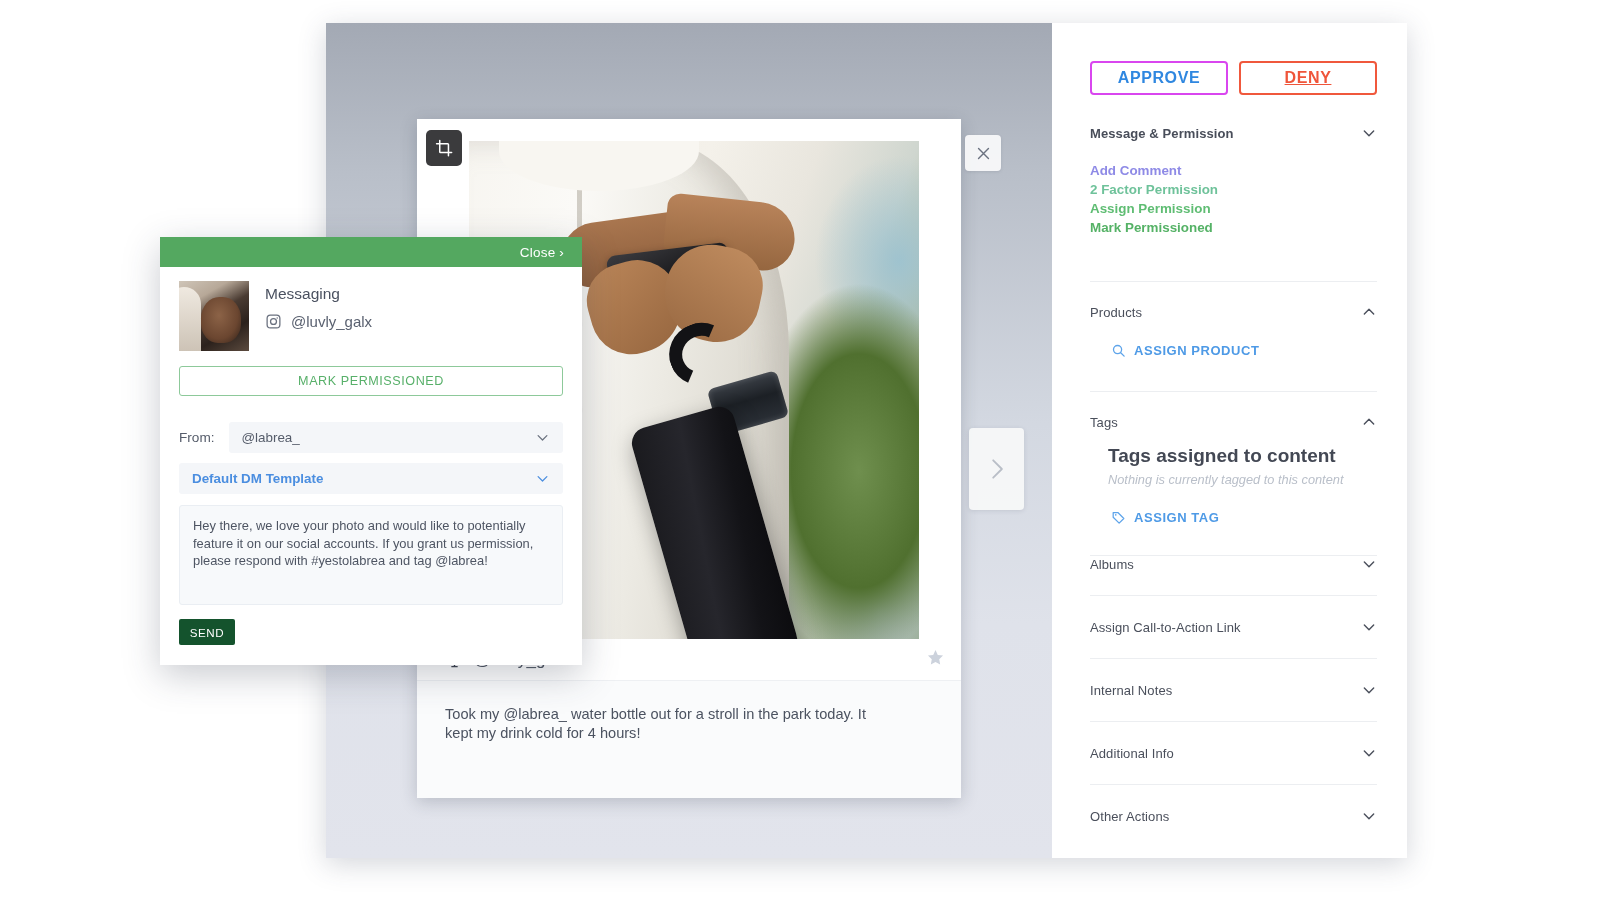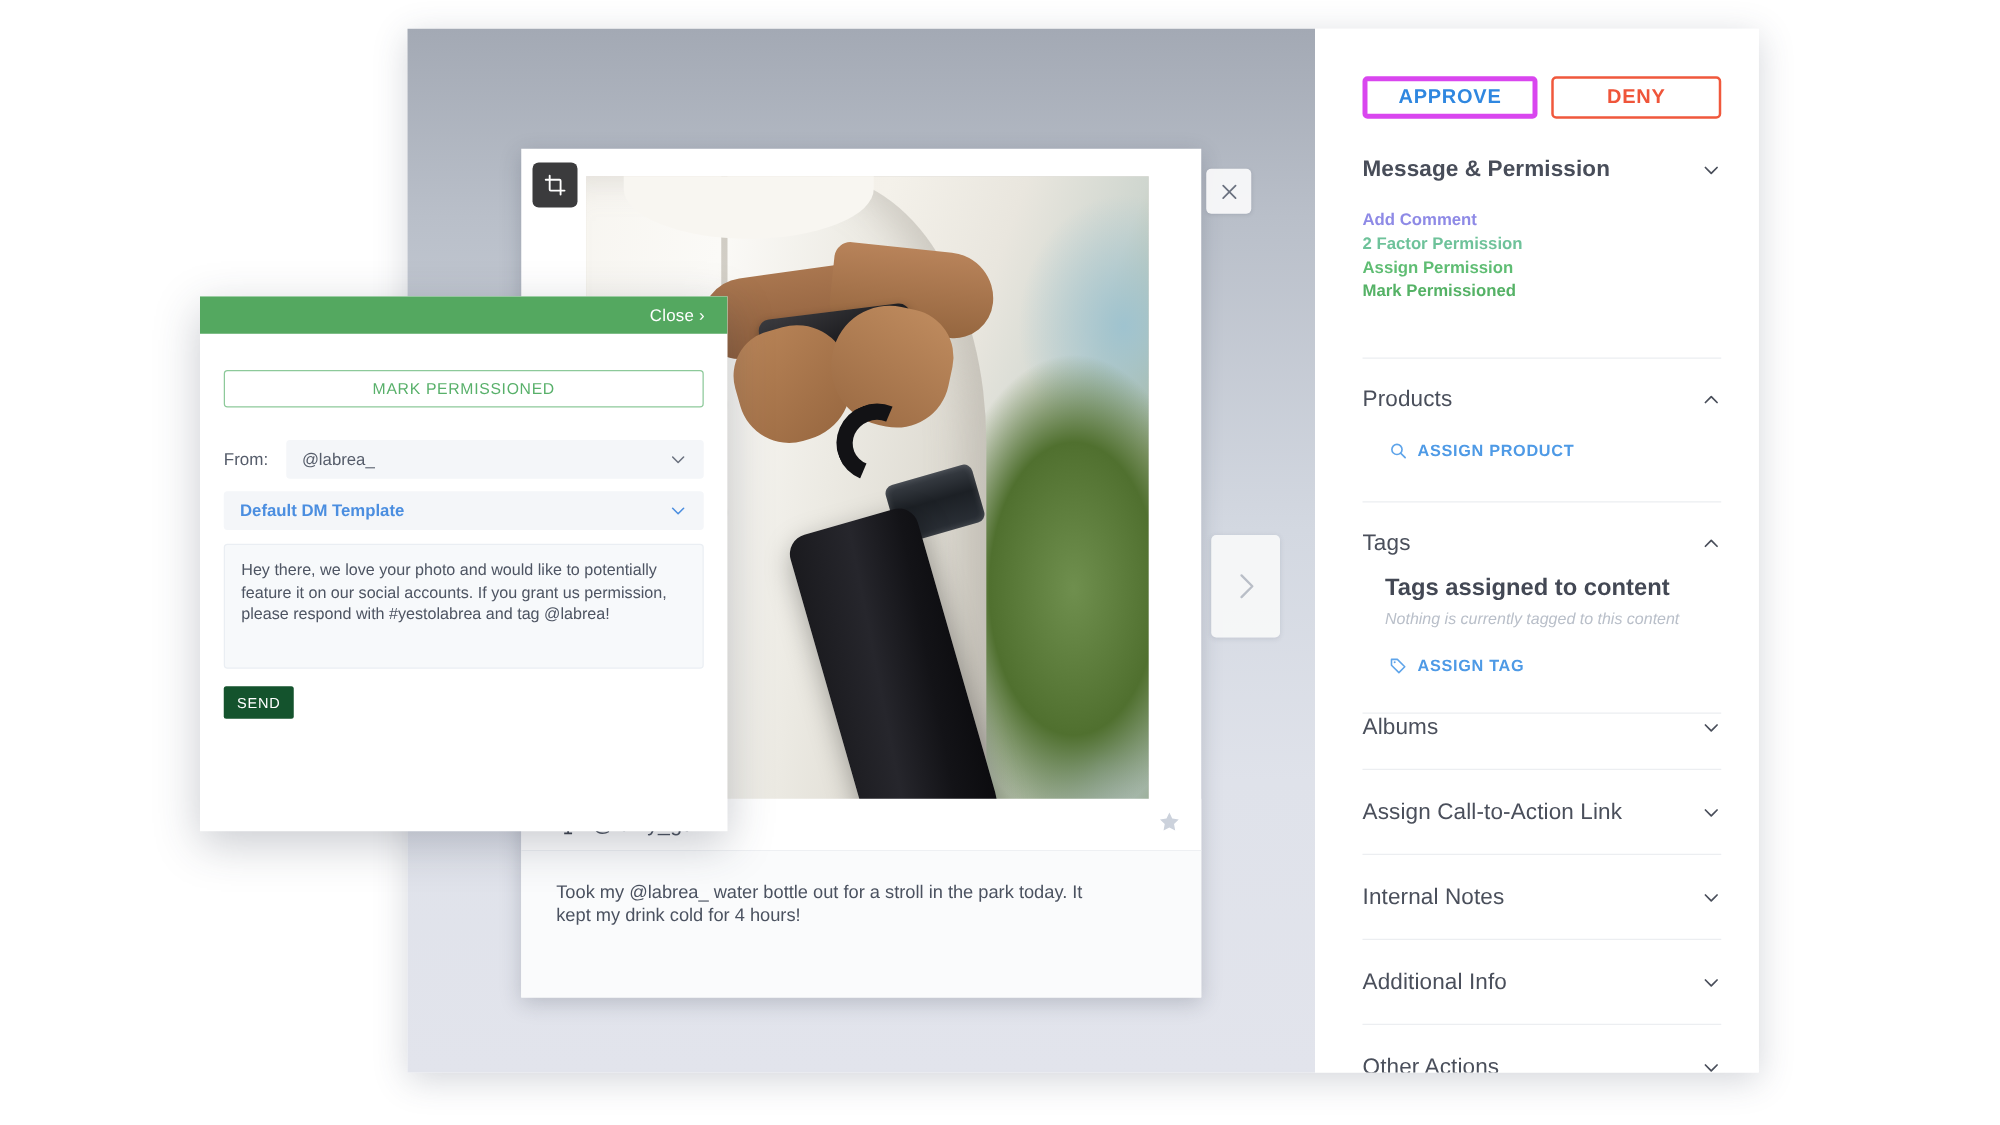--- a/index.html
+++ b/index.html
@@ -195,29 +195,29 @@
     overflow: hidden;
   }
   .action-row { display:flex; gap: 11px; margin-bottom: 30px; }
   .btn-outline {
     flex: 1; height: 34px;
     border-radius: 4px;
     display:flex; align-items:center; justify-content:center;
     font-size: 16px; font-weight: 700; letter-spacing: .6px;
     cursor: pointer; background:#fff;
   }
-  .btn-approve { border: 4px solid #d946ef; color:#2f87e0; }
-  .btn-deny { border: 2px solid #f0583c; color:#ef553a; }
+  .btn-approve { border: 2px solid #d946ef; color:#2f87e0; }
+  .btn-deny { border: 2px solid #f0583c; color:#ef553a;text-decoration:underline; }
 
   .sec { border-bottom: 0; }
   .sec-head {
     display:flex; align-items:center; justify-content:space-between;
     cursor: pointer;
   }
-  .sec-title { font-size: 18px; color: #4a4f5b; letter-spacing: .1px; }
+  .sec-title { font-size: 13px; color: #4a4f5b; letter-spacing: .1px; }
   .sec-title.bold { font-weight: 700; color:#484d59; }
 
   .chev { width: 16px; height: 16px; flex: 0 0 16px; }
 
   .perm-links { margin-top: 20px; }
   .perm-links a {
     display:block; font-size: 13.4px; font-weight: 700; line-height: 1.42;
     text-decoration: none; cursor:pointer;
   }
 
@@ -477,20 +477,34 @@
       </div>
 
     </div>
   </div>
 
   <div class="msg-modal">
     <div class="msg-head">
       <span class="msg-close">Close ›</span>
     </div>
     <div class="msg-body">
+      <div class="msg-ident">
+        <div class="avatar"></div>
+        <div class="ident-txt">
+          <div class="title">Messaging</div>
+          <div class="handle">
+            <svg width="17" height="17" viewBox="0 0 24 24" fill="none" stroke="#6a717f" stroke-width="1.8">
+              <rect x="3" y="3" width="18" height="18" rx="4.5"></rect>
+              <circle cx="12" cy="12" r="4.2"></circle>
+              <circle cx="17.2" cy="6.9" r="1.05" fill="#6a717f" stroke="none"></circle>
+            </svg>
+            <span>@luvly_galx</span>
+          </div>
+        </div>
+      </div>
 
       <div class="mark-btn">MARK PERMISSIONED</div>
 
       <div class="from-row">
         <span class="from-label">From:</span>
         <div class="select">
           <span>@labrea_</span>
           <svg width="15" height="15" viewBox="0 0 24 24" fill="none" stroke="#6a717f" stroke-width="2" stroke-linecap="round" stroke-linejoin="round">
               <path d="M5 9 L12 16 L19 9"></path>
             </svg>

